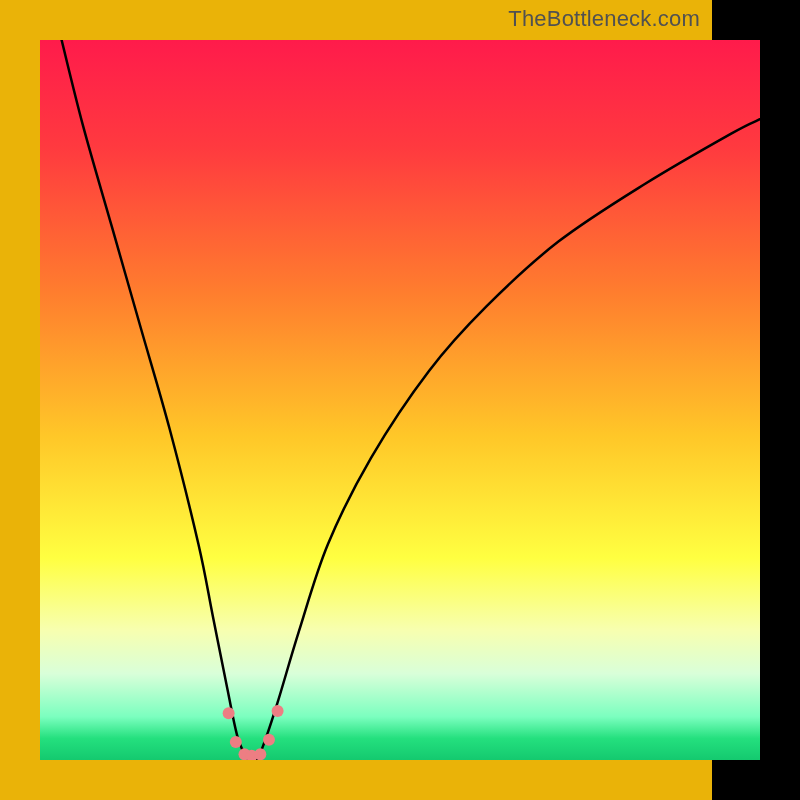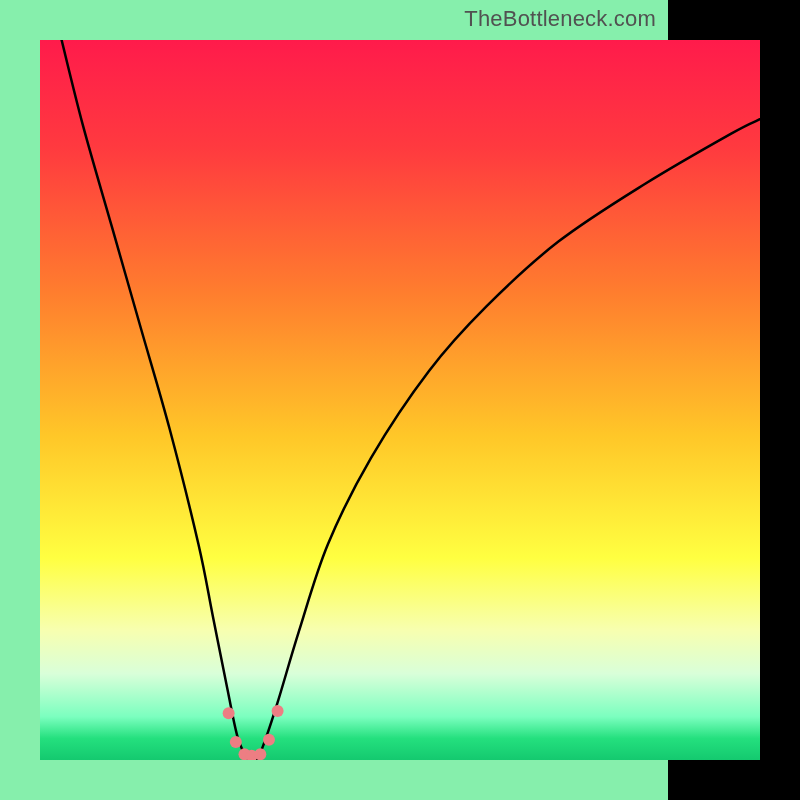--- a/index.html
+++ b/index.html
@@ -10,21 +10,22 @@
     background: #000;
     font-family: Arial, Helvetica, sans-serif;
     overflow: hidden;
   }
   .frame {
     position: absolute;
     left: 0;
     top: 0;
     width: 668px;
     height: 800px;
-    background: #86efac;
+    background: #eab308;
+    padding-left: 44px;
   }
   .plot-area {
     position: absolute;
     left: 40px;
     top: 40px;
     width: 720px;
     height: 720px;
     overflow: hidden;
   }
   .watermark {

